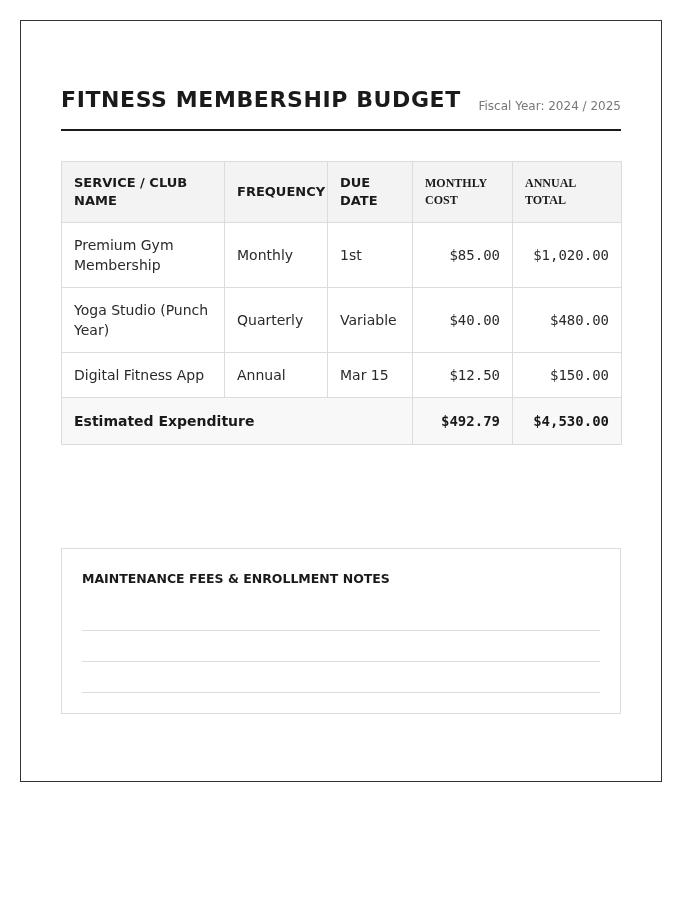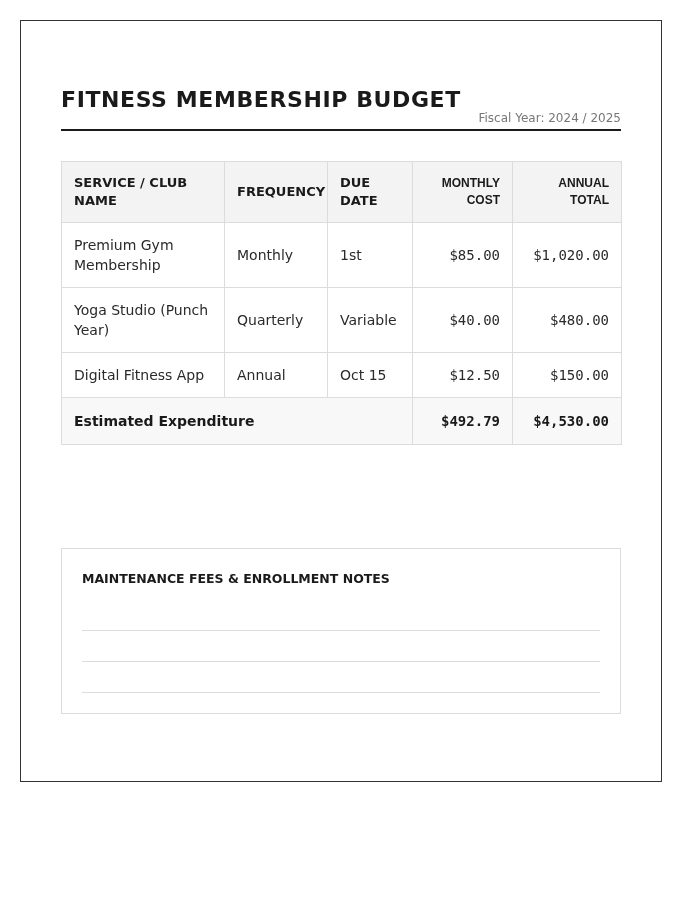--- a/index.html
+++ b/index.html
@@ -33,21 +33,21 @@
       top: 0;
       font-size: 22px;
       font-weight: bold;
       letter-spacing: 0.6px;
       color: #1a1a1a;
       white-space: nowrap;
     }
     .fiscal {
       position: absolute;
       right: 0;
-      top: 24px;
+      top: 12px;
       font-size: 12px;
       color: #777777;
       white-space: nowrap;
     }
     table.budget {
       position: absolute;
       left: 40px;
       top: 140px;
       width: 560px;
       border-collapse: collapse;
@@ -61,22 +61,21 @@
     table.budget th {
       background: #f3f3f3;
       height: 61px;
       font-size: 13px;
       font-weight: bold;
       text-align: left;
       line-height: 18px;
       color: #1a1a1a;
     }
     table.budget th.num {
-      text-align: right;
-      font-family: Liberation Sans, sans-serif;
+      font-family: Liberation Serif, serif;
       font-size: 12px;
       line-height: 17px;
     }
     table.budget td {
       font-size: 14px;
       line-height: 20px;
       color: #2a2a2a;
     }
     table.budget tr.row-tall td { height: 65px; }
     table.budget tr.row-short td { height: 45px; }
@@ -154,21 +153,21 @@
       <tr class="row-tall">
         <td>Yoga Studio (Punch Year)</td>
         <td>Quarterly</td>
         <td>Variable</td>
         <td class="num">$40.00</td>
         <td class="num">$480.00</td>
       </tr>
       <tr class="row-short">
         <td>Digital Fitness App</td>
         <td>Annual</td>
-        <td>Oct 15</td>
+        <td>Mar 15</td>
         <td class="num">$12.50</td>
         <td class="num">$150.00</td>
       </tr>
       <tr class="total">
         <td colspan="3">Estimated Expenditure</td>
         <td class="num">$492.79</td>
         <td class="num">$4,530.00</td>
       </tr>
     </tbody>
   </table>

